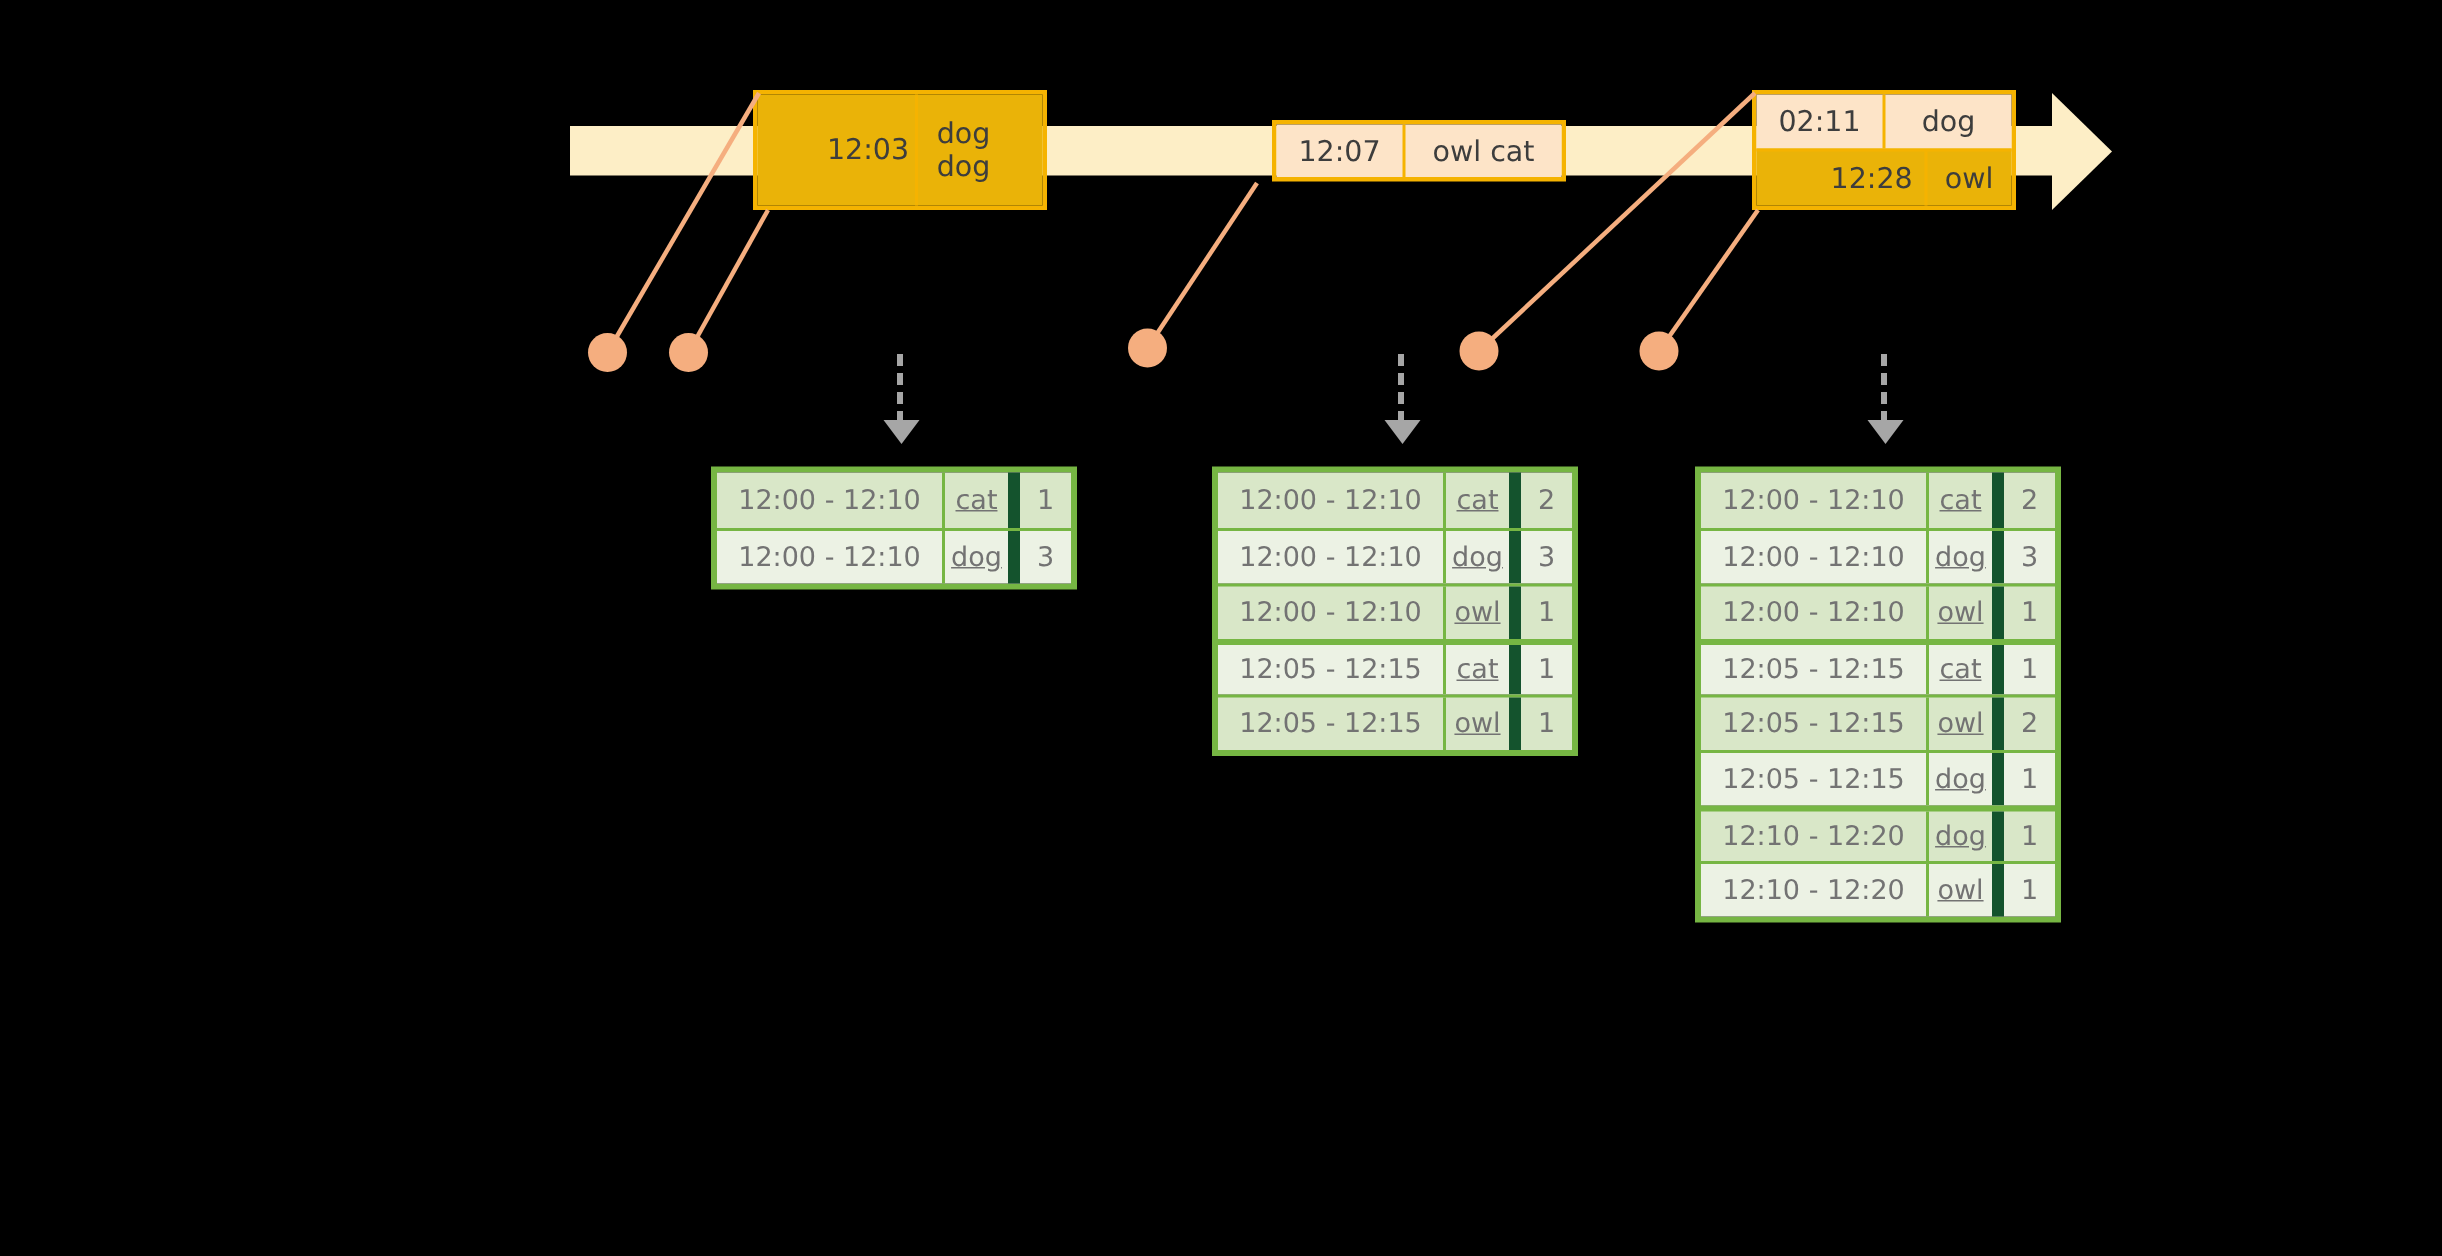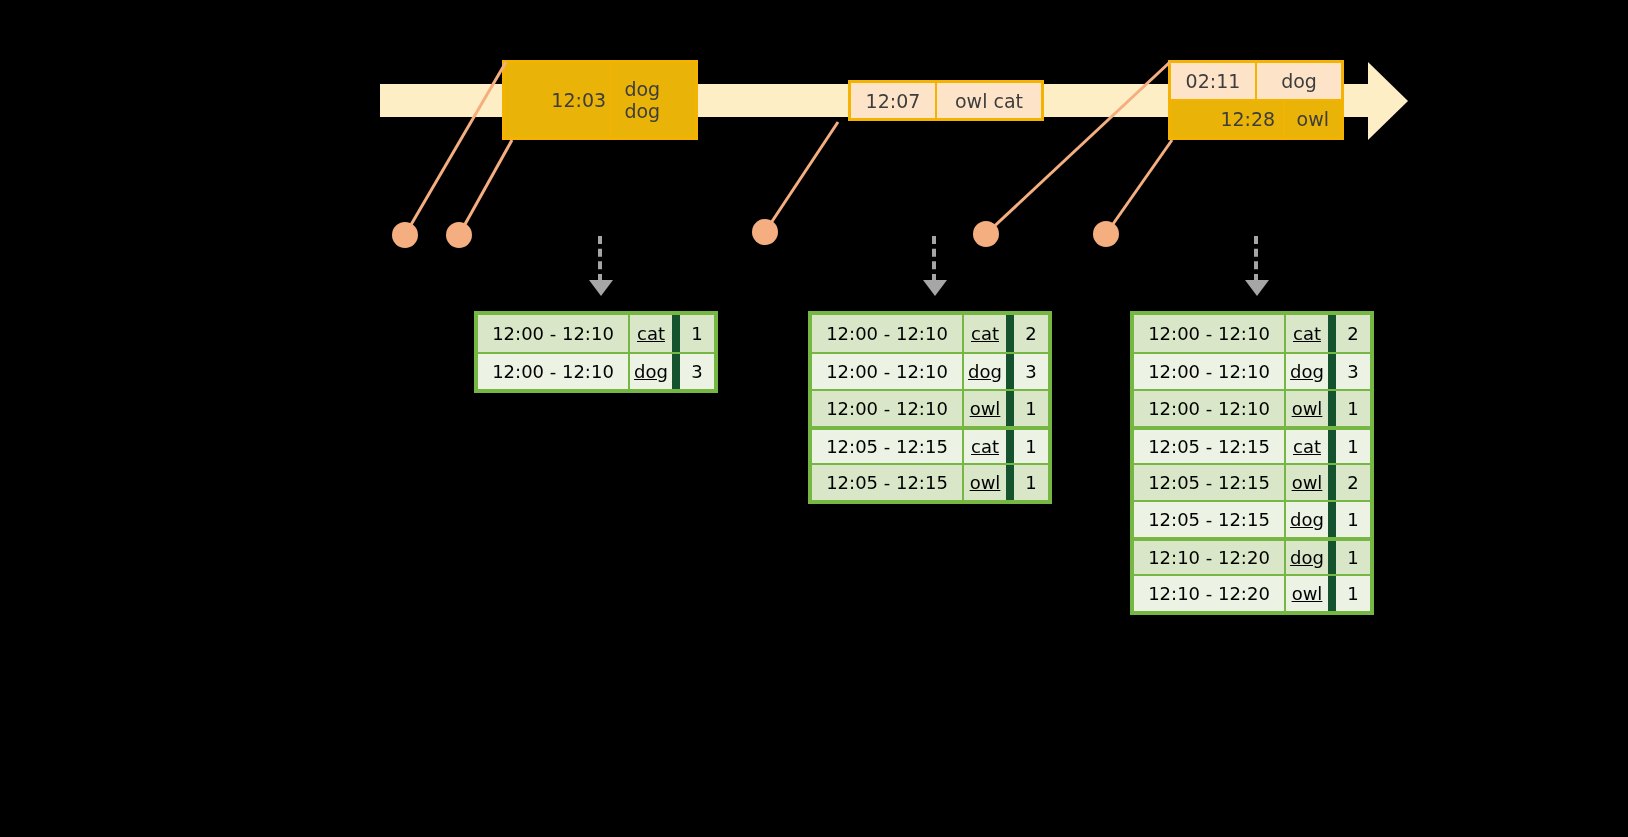--- a/index.html
+++ b/index.html
@@ -71,21 +71,21 @@
     display:flex;
     height:37px;
     box-sizing:border-box;
   }
   .rrow.alt0{background:#d9e7c8;}
   .rrow.alt1{background:#ecf2e4;}
   .rrow + .rrow{border-top:2px solid #76b643;}
   .rrow.grp-break{border-top:4px solid #76b643;}
   .rcell{
     display:flex;align-items:center;justify-content:center;
-    font-size:18px;color:#000000;
+    font-size:18px;color:#737373;
     box-sizing:border-box;
   }
   .c-window{width:152px;border-right:2px solid #76b643;}
   .c-key{width:50px;border-right:8px solid #14532d;text-decoration:underline;}
   .c-count{width:34px;}
 
   #tbl1{left:474px;top:311px;}
   #tbl2{left:808px;top:311px;}
   #tbl3{left:1130px;top:311px;}
 

